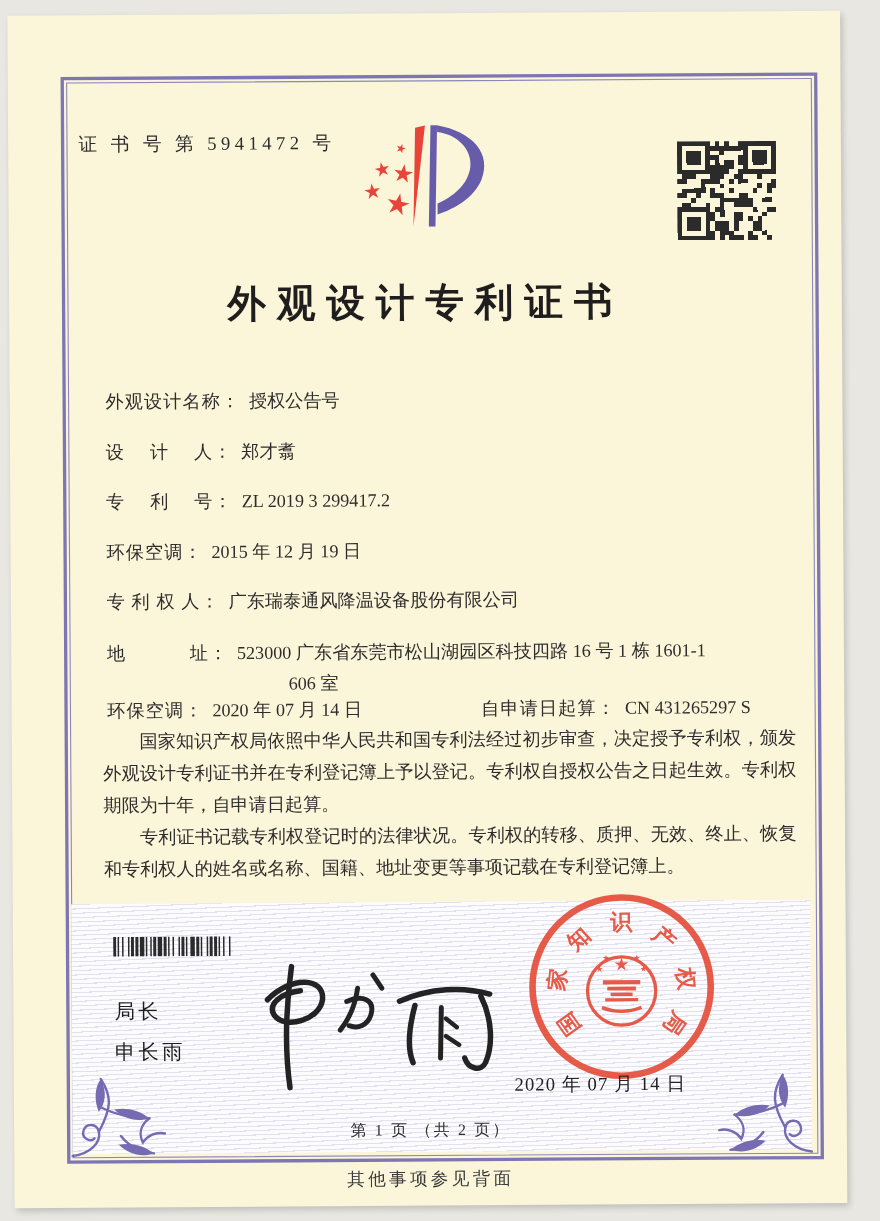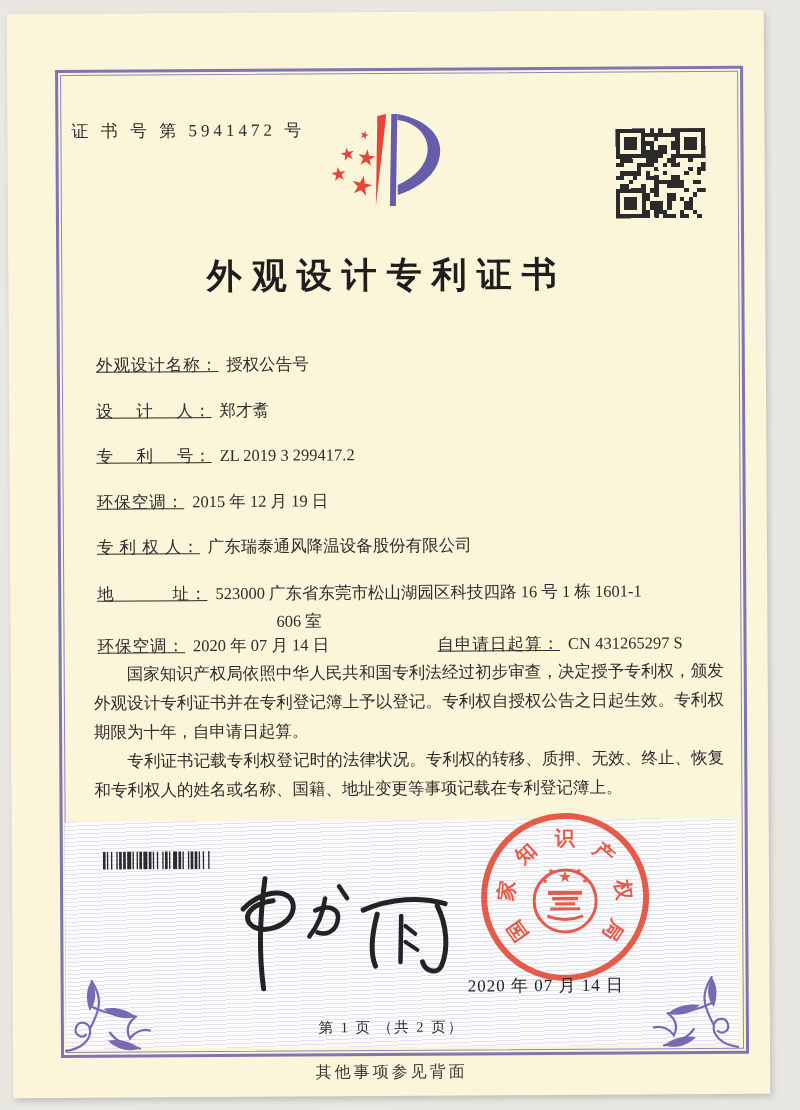--- a/index.html
+++ b/index.html
@@ -21,23 +21,23 @@
   }
   .frame-inner{position:absolute;inset:2px;border:1px solid #8d86bd;}
   .cert-no{position:absolute;left:64px;top:106px;font-size:17px;letter-spacing:4px;}
   .logo{position:absolute;left:300px;top:94px;width:150px;height:138px;}
   .qr{position:absolute;left:608px;top:118px;width:90px;height:90px;}
   .title{
     position:absolute;left:0;top:240px;width:757px;text-align:center;
     font-size:35px;font-weight:bold;letter-spacing:10px;color:#1f1d1d;
   }
   .row{position:absolute;left:87px;font-size:16.5px;white-space:nowrap;}
-  .row .lab{letter-spacing:1px;text-decoration:underline;}
+  .row .lab{letter-spacing:1px;}
   .row .val{margin-left:8px;}
-  .addr2{position:absolute;left:266px;top:598px;font-size:16.5px;}
+  .addr2{position:absolute;left:252px;top:598px;font-size:16.5px;}
   .pair2{position:absolute;left:340px;top:0;}
   .paras{
     position:absolute;left:83px;top:646px;width:630px;
     font-size:16.5px;line-height:29px;text-align:justify;
   }
   .paras p{margin:0;text-indent:2em;}
   .panel{
     position:absolute;left:53px;top:808px;width:672px;height:227px;
     background-color:#fcfcfe;
     background-image:repeating-linear-gradient(178deg,
@@ -312,20 +312,24 @@
       <rect x="75.60000000000001" y="0" width="2.7" height="18" fill="#2b2b2b"></rect>
       <rect x="79.65" y="0" width="1.35" height="18" fill="#2b2b2b"></rect>
       <rect x="85.05" y="0" width="1.35" height="18" fill="#2b2b2b"></rect>
       <rect x="87.74999999999999" y="0" width="2.7" height="18" fill="#2b2b2b"></rect>
       <rect x="91.79999999999998" y="0" width="2.7" height="18" fill="#2b2b2b"></rect>
       <rect x="95.84999999999998" y="0" width="1.35" height="18" fill="#2b2b2b"></rect>
       <rect x="99.89999999999998" y="0" width="1.35" height="18" fill="#2b2b2b"></rect>
       <rect x="105.29999999999997" y="0" width="1.35" height="18" fill="#2b2b2b"></rect>
     </svg>
 
+  <div class="sig-block">
+    <div>局长</div>
+    <div>申长雨</div>
+  </div>
 
   <svg class="signature" viewBox="0 0 265 130">
     <g stroke="#232323" fill="none" stroke-linecap="round" stroke-linejoin="round">
       <path stroke-width="5" d="M58,14 C54,42 50,80 56,124"></path>
       <path stroke-width="5" d="M36,44 C58,22 88,24 86,44 C84,62 52,72 42,58 C36,48 48,38 66,36"></path>
       <path stroke-width="4.5" d="M118,34 C116,48 110,62 102,72"></path>
       <path stroke-width="4.5" d="M108,46 C122,40 134,44 130,58 C127,68 118,71 110,68"></path>
       <path stroke-width="4.5" d="M132,22 L140,34"></path>
       <path stroke-width="5" d="M156,46 C184,34 214,33 238,40"></path>
       <path stroke-width="5" d="M170,50 C164,72 163,90 168,102"></path>

